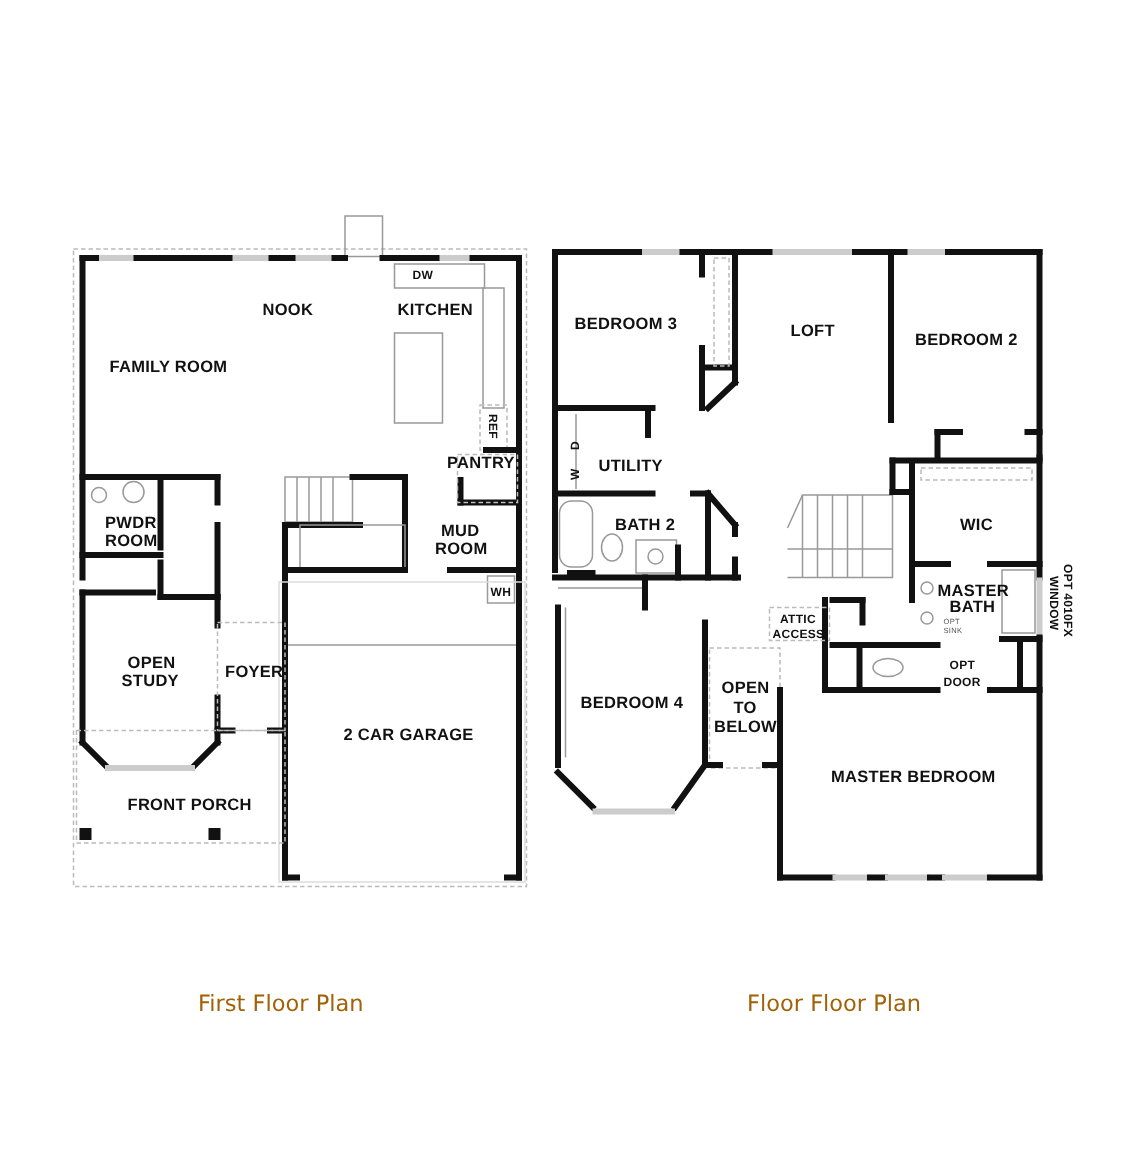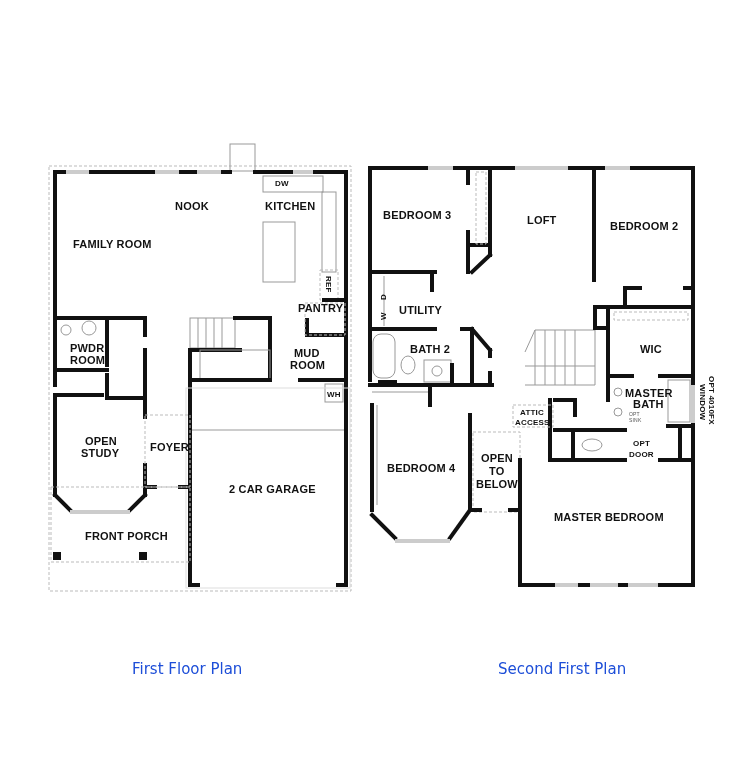--- a/index.html
+++ b/index.html
@@ -1,21 +1,21 @@
 <!DOCTYPE html>
 <html><head>
 <meta charset="utf-8">
 <style>
   html, body { margin:0; padding:0; background:#ffffff; }
   body { width:754px; height:768px; position:relative; overflow:hidden; font-family:"Liberation Sans", sans-serif; }
   svg { position:absolute; left:0; top:0; }
   .lbl { font-family:"Liberation Sans", sans-serif; font-weight:bold; fill:#111; font-size:11px; letter-spacing:0.2px; }
   .sm { font-size:8px; }
   .xs { font-size:5px; font-weight:normal; fill:#555; }
-  .cap { position:absolute; top:660px; font-family:"DejaVu Sans", sans-serif; font-size:15px; color:#1d4ed8; }
+  .cap { position:absolute; top:660px; font-family:"DejaVu Sans", sans-serif; font-size:15px; color:#a16207; }
   .wall { stroke:#111; stroke-width:4; fill:none; stroke-linecap:square; }
   .thin { stroke:#999; stroke-width:1; fill:none; }
   .dash { stroke:#bbb; stroke-width:1; fill:none; stroke-dasharray:3 2; }
   .win { stroke:#ccc; stroke-width:4; fill:none; }
 </style>
 </head>
 <body>
 
 <svg width="754" height="768" viewBox="0 0 754 768">
 
@@ -236,13 +236,13 @@
     <text class="lbl" x="476" y="488">BELOW</text>
     <text class="lbl sm" x="633" y="446">OPT</text>
     <text class="lbl sm" x="629" y="457">DOOR</text>
     <text class="lbl" x="554" y="521">MASTER BEDROOM</text>
     <text class="lbl sm" x="709" y="376" transform="rotate(90 709 376)">OPT 4010FX</text>
     <text class="lbl sm" x="700" y="384" transform="rotate(90 700 384)">WINDOW</text>
   </g>
 </svg>
 
 <div class="cap" style="left:132px;">First Floor Plan</div>
-<div class="cap" style="left:498px;">Second First Plan</div>
+<div class="cap" style="left:498px;">Floor Floor Plan</div>
 
 </body></html>

